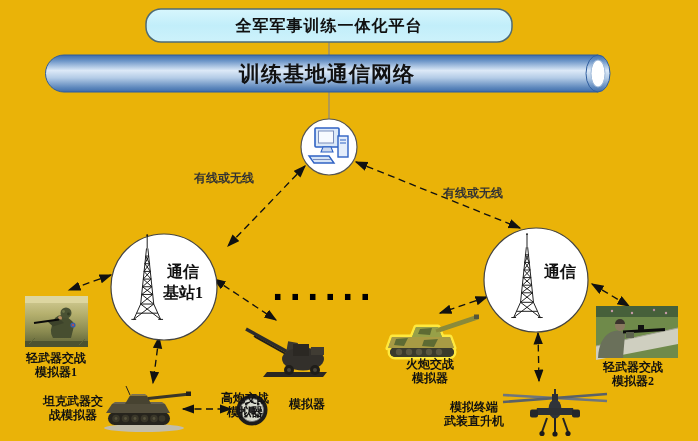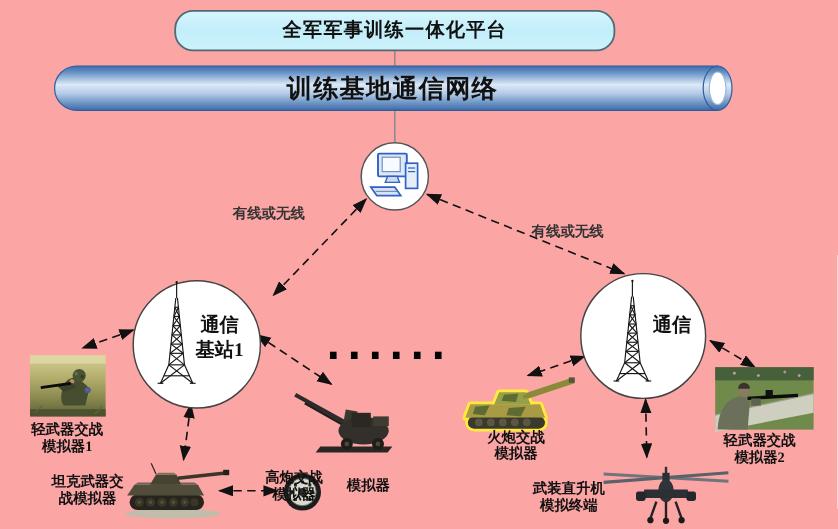--- a/index.html
+++ b/index.html
@@ -1,16 +1,16 @@
 <!DOCTYPE html>
 <html><head>
 <meta charset="utf-8">
 <style>
 html,body{margin:0;padding:0;background:#fff;}
-#canvas{position:relative;width:698px;height:441px;background:#fca5a5;overflow:hidden;font-family:"Liberation Serif",serif;}
+#canvas{position:relative;width:698px;height:441px;background:#eab308;overflow:hidden;font-family:"Liberation Serif",serif;}
 svg{position:absolute;left:0;top:0;}
 .lbl{position:absolute;text-align:center;color:#111;font-weight:bold;font-size:12px;line-height:14px;}
 .lbl .ln{display:block;}
 .arrow{stroke:#111;stroke-width:1.35;fill:none;stroke-dasharray:7 4.5;marker-start:url(#ahs);marker-end:url(#ah);}
 #platform-label{left:146px;top:9px;width:366px;height:33px;line-height:33px;font-size:16px;font-weight:bold;letter-spacing:1px;}
 #network-label{left:127px;top:59px;width:400px;height:30px;line-height:30px;font-size:21px;font-weight:bold;letter-spacing:1px;font-family:Liberation Serif, serif;}
 #processing-label{left:255px;top:181px;width:150px;font-size:13px;line-height:15px;}
 #link-left{left:184px;top:171px;width:80px;font-size:12px;color:#333;}
 #link-right{left:433px;top:186px;width:80px;font-size:12px;color:#333;}
 #station1-label{left:148px;top:261px;width:70px;font-size:16px;line-height:21px;}
@@ -293,20 +293,20 @@
   <span class="ln">模拟器</span>
 </div>
 <div class="lbl" id="lbl-mine">
   <span class="ln">模拟器</span>
 </div>
 <div class="lbl" id="lbl-arty">
   <span class="ln">火炮交战</span>
   <span class="ln">模拟器</span>
 </div>
 <div class="lbl" id="lbl-heli">
+  <span class="ln">模拟终端</span>
   <span class="ln">武装直升机</span>
-  <span class="ln">模拟终端</span>
 </div>
 <div class="lbl" id="lbl-s2">
   <span class="ln">轻武器交战</span>
   <span class="ln">模拟器2</span>
 </div>
 </div>
 
 </body></html>

